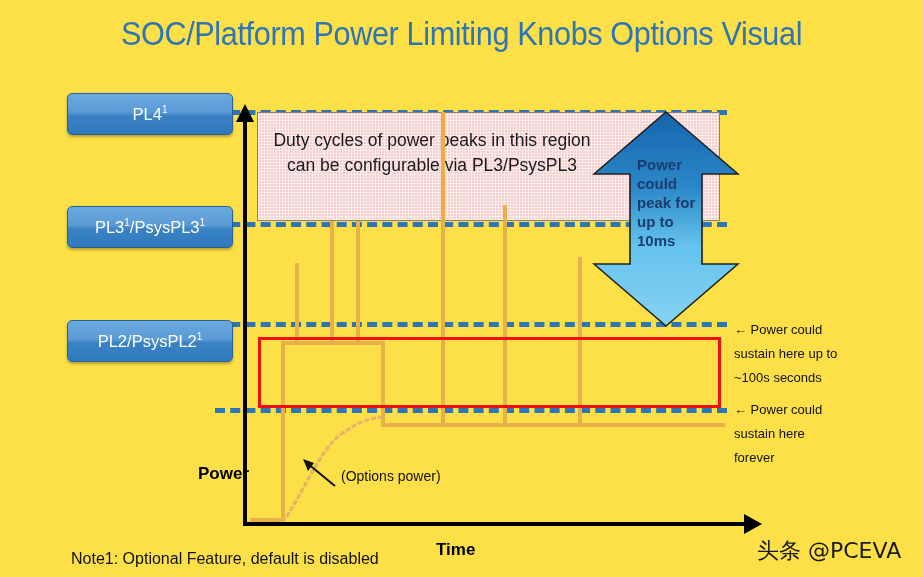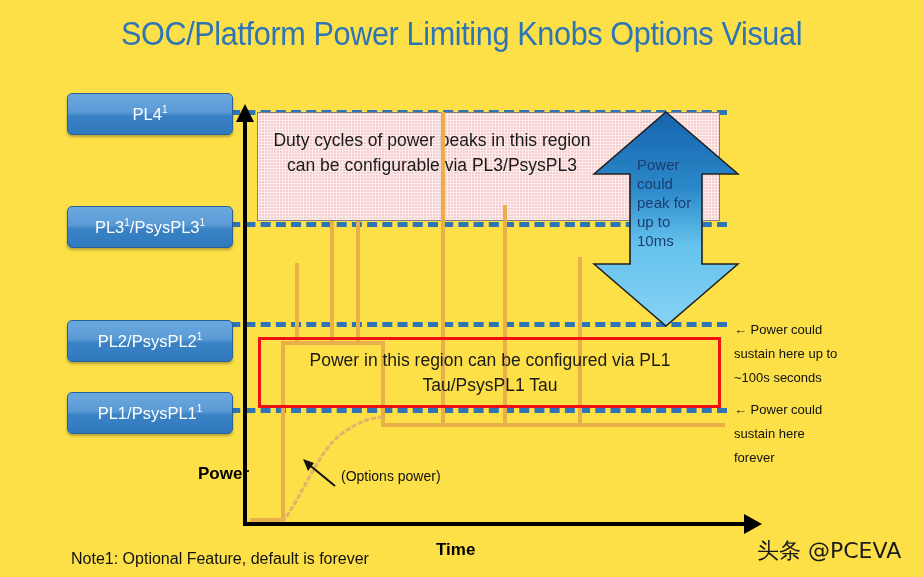--- a/index.html
+++ b/index.html
@@ -142,21 +142,21 @@
   #peak-arrow {
     position: absolute;
     left: 592px; top: 110px;
     width: 148px; height: 218px;
   }
   #peak-arrow-text {
     position: absolute;
     left: 637px; top: 155px;
     width: 70px;
     font-size: 15px;
-    font-weight: normal;
+    font-weight: bold;
     line-height: 19px;
     color: #1b3d6e;
   }
 
   
   #waveform { position: absolute; left: 0; top: 0; }
 
   
   .right-note {
     position: absolute;
@@ -210,23 +210,20 @@
   <div id="pink-text">Duty cycles of power peaks in this region can be configurable via PL3/PsysPL3</div>
 
   <div class="pl-box" style="top:93px">
     <span>PL4<sup>1</sup></span>
   </div>
   <div class="pl-box" style="top:206px">
     <span>PL3<sup>1</sup>/PsysPL3<sup>1</sup></span>
   </div>
   <div class="pl-box" style="top:320px">
     <span>PL2/PsysPL2<sup>1</sup></span>
-  </div>
-  <div class="pl-box" style="top:392px">
-    <span>PL1/PsysPL1<sup>1</sup></span>
   </div>
 
   <svg id="peak-arrow" viewBox="0 0 148 218">
     <defs>
       <linearGradient id="arrGrad" x1="0" y1="0" x2="0" y2="1">
         <stop offset="0%" stop-color="#1565ac"></stop>
         <stop offset="35%" stop-color="#2b87c8"></stop>
         <stop offset="62%" stop-color="#64c2ed"></stop>
         <stop offset="100%" stop-color="#87d2f2"></stop>
       </linearGradient>
@@ -246,35 +243,34 @@
     <line x1="505" y1="205" x2="505" y2="427" stroke="#e8b04b" stroke-width="4"></line>
     <line x1="580" y1="257" x2="580" y2="427" stroke="#e8b04b" stroke-width="4"></line>
 
     <path d="M283,521 C300,500 318,452 340,435 C358,422 368,418 385,417" fill="none" stroke="#e2b566" stroke-width="3.2" stroke-dasharray="2.5 4.5" stroke-linecap="round"></path>
 
     <line x1="335" y1="486" x2="307" y2="463" stroke="#111" stroke-width="2"></line>
     <polygon points="303,459 314,463 308,471" fill="#111"></polygon>
   </svg>
 
   <div id="red-box"></div>
-  <div id="red-text">Power in this region can be configured via PL1 Tau/PsysPL1 Tau</div>
 
   <div class="axis-line" id="y-axis"></div>
   <div id="y-arrow"></div>
   <div class="axis-line" id="x-axis"></div>
   <div id="x-arrow"></div>
   <div id="y-axis-label">Power</div>
   <div id="x-axis-label">Time</div>
 
   <div id="avg-power-label">(Options power)</div>
 
   <div class="right-note" id="note-sustain-100s">← Power could
 sustain here up to
 ~100s seconds</div>
   <div class="right-note" id="note-sustain-forever">← Power could
 sustain here
 forever</div>
 
-  <div id="footnote">Note1: Optional Feature, default is forever</div>
+  <div id="footnote">Note1: Optional Feature, default is disabled</div>
 
   <div id="watermark">头条 @PCEVA</div>
 
 </div>
 
 </body></html>

